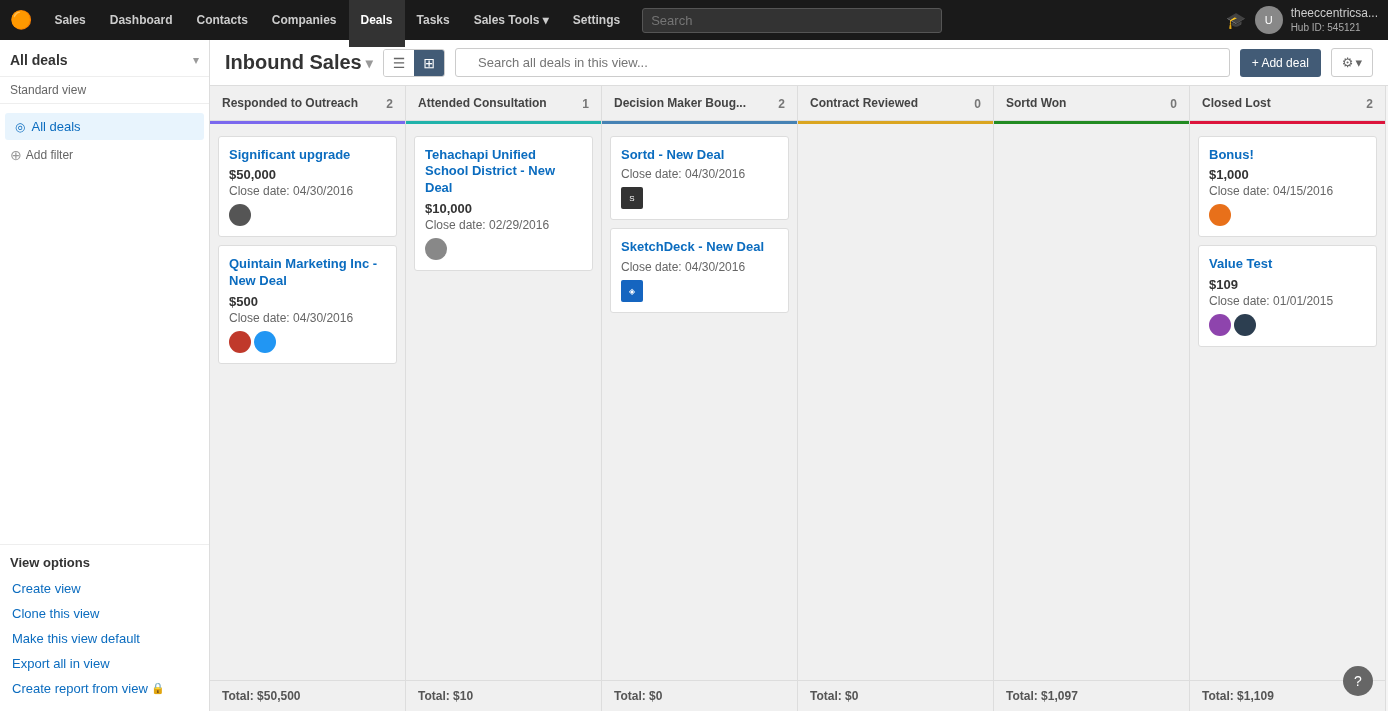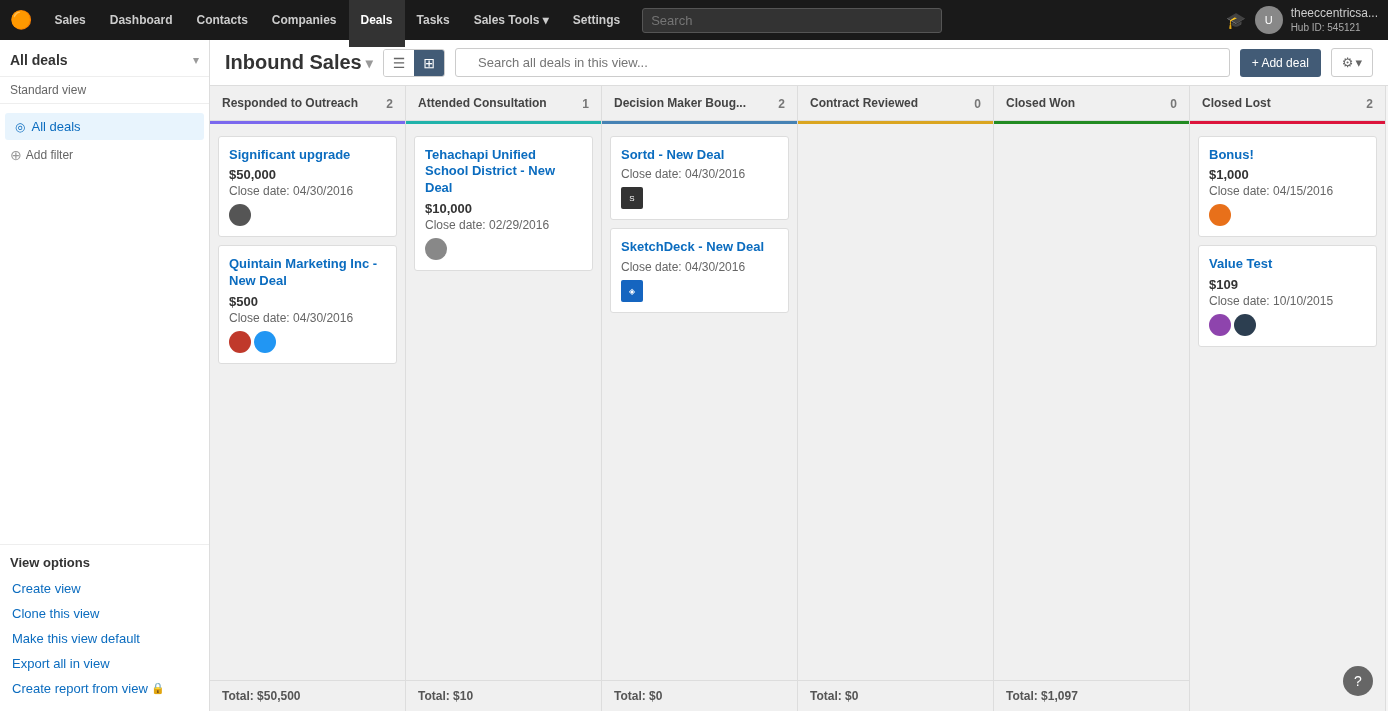--- a/index.html
+++ b/index.html
@@ -535,21 +535,21 @@
               <span class="column-count">0</span>
             </div>
           </div>
           <div class="column-divider" style="background: rgb(218, 165, 32);"></div>
           <div class="column-body"></div>
           <div class="column-footer">Total: $0</div>
         </div>
         <div class="kanban-column col-won">
           <div class="column-header">
             <div class="column-title-row">
-              <span class="column-title">Closed Won</span>
+              <span class="column-title">Sortd Won</span>
               <span class="column-count">0</span>
             </div>
           </div>
           <div class="column-divider" style="background: rgb(34, 139, 34);"></div>
           <div class="column-body"></div>
           <div class="column-footer">Total: $1,097</div>
         </div>
         <div class="kanban-column col-lost">
           <div class="column-header">
             <div class="column-title-row">
@@ -563,25 +563,26 @@
               <div class="deal-name">Bonus!</div>
               <div class="deal-amount">$1,000</div>
               <div class="deal-close">Close date: 04/15/2016</div>
               <div class="deal-avatars">
                 <div class="deal-avatar" style="background: rgb(232, 112, 26);"></div>
               </div>
             </div>
             <div class="deal-card">
               <div class="deal-name">Value Test</div>
               <div class="deal-amount">$109</div>
-              <div class="deal-close">Close date: 10/10/2015</div>
+              <div class="deal-close">Close date: 01/01/2015</div>
               <div class="deal-avatars">
                 <div class="deal-avatar" style="background: rgb(142, 68, 173);"></div>
                 <div class="deal-avatar" style="background: rgb(44, 62, 80);"></div>
               </div>
             </div>
           </div>
+          <div class="column-footer">Total: $1,109</div>
         </div>
       </div>
   </main>
 </div>
 
 <div class="help-btn">?</div>
 
 </body></html>

